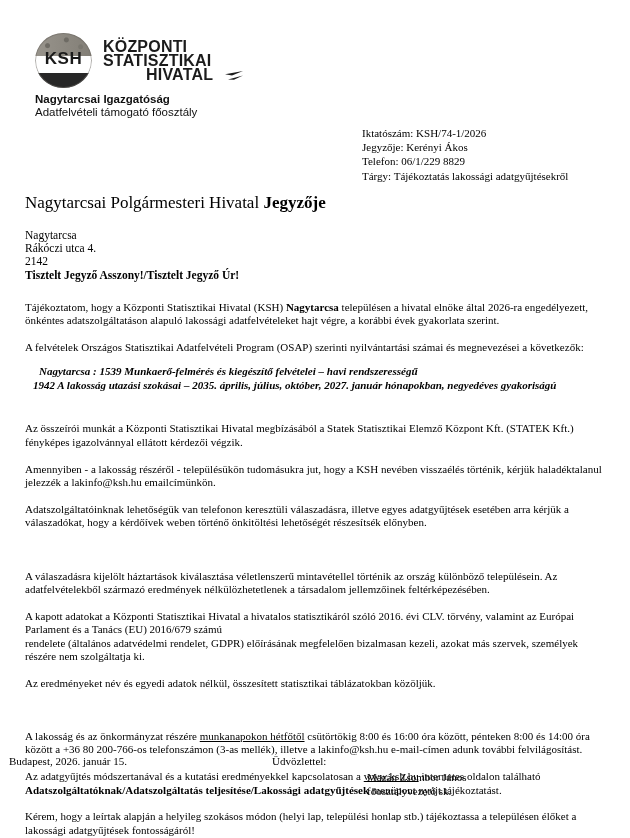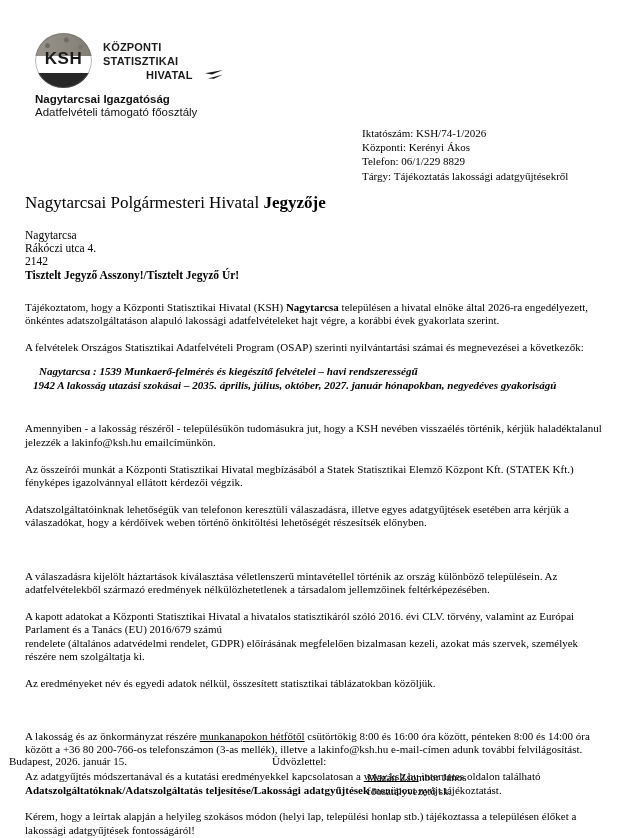--- a/index.html
+++ b/index.html
@@ -40,21 +40,21 @@
     position: absolute; bottom: 0; left: 0; right: 0; height: 27%;
     background: #272727;
   }
   .logo-acronym {
     position: absolute; top: 47%; left: 50%; transform: translate(-50%, -50%);
     font-family: "Liberation Sans", sans-serif;
     font-weight: 700; font-size: 17px; letter-spacing: .5px; color: #1a1a1a;
   }
   .logo-name {
     font-family: "Liberation Sans", sans-serif;
-    font-weight: 700; font-size: 11px; line-height: 14px;
+    font-weight: 700; font-size: 16px; line-height: 14px;
     letter-spacing: .2px; color: #1b1b1b; text-transform: uppercase;
   }
   .hivatal-line { display: flex; align-items: center; gap: 12px; padding-left: 43px; }
   .swoosh { display: inline-block; }
   .division {
     margin-top: 5px;
     font-family: "Liberation Sans", sans-serif;
     font-size: 11.5px; line-height: 13px; color: #111;
   }
   .division .dir { font-weight: 700; }
@@ -108,21 +108,21 @@
       </div>
     </div>
     <div class="division">
       <div class="dir">Nagytarcsai Igazgatóság</div>
       <div>Adatfelvételi támogató főosztály</div>
     </div>
   </div>
 
   <div class="meta-block">
     <div class="meta-line"><span>Iktatószám:</span> <span>KSH/74-1/2026</span></div>
-    <div class="meta-line"><span>Központi:</span> <span>Kerényi Ákos</span></div>
+    <div class="meta-line"><span>Jegyzője:</span> <span>Kerényi Ákos</span></div>
     <div class="meta-line"><span>Telefon:</span> <span>06/1/229 8829</span></div>
     <div class="meta-line"><span>Tárgy:</span> <span>Tájékoztatás lakossági adatgyűjtésekről</span></div>
   </div>
 
   <div class="recipient">
     <div class="recipient-title"><span>Nagytarcsai Polgármesteri Hivatal </span><span class="b">Jegyzője</span></div>
     <div class="address">
       <div>Nagytarcsa</div>
       <div>Rákóczi utca 4.</div>
       <div>2142</div>
@@ -135,22 +135,22 @@
     <div class="para"><span>Tájékoztatom, hogy a Központi Statisztikai Hivatal (KSH) </span><span class="b">Nagytarcsa</span><span> településen a hivatal elnöke által 2026-ra engedélyezett, önkéntes adatszolgáltatáson alapuló lakossági adatfelvételeket hajt végre, a korábbi évek gyakorlata szerint.</span></div>
 
     <div class="para" style="margin-bottom:11px">A felvételek Országos Statisztikai Adatfelvételi Program (OSAP) szerinti nyilvántartási számai és megnevezései a következők:</div>
 
     <div class="surveys">
       <div class="survey-line">Nagytarcsa : 1539 Munkaerő-felmérés és kiegészítő felvételei – havi rendszerességű</div>
       <div class="survey-line">1942 A lakosság utazási szokásai – 2035. április, július, október, 2027. január hónapokban, negyedéves gyakoriságú</div>
     </div>
 
     <div class="para">
+      <div class="line">Az összeírói munkát a Központi Statisztikai Hivatal megbízásából a Statek Statisztikai Elemző Központ Kft. (STATEK Kft.) fényképes igazolvánnyal ellátott kérdezői végzik.</div>
       <div class="line">Amennyiben - a lakosság részéről - településükön tudomásukra jut, hogy a KSH nevében visszaélés történik, kérjük haladéktalanul jelezzék a lakinfo@ksh.hu emailcímünkön.</div>
-      <div class="line">Az összeírói munkát a Központi Statisztikai Hivatal megbízásából a Statek Statisztikai Elemző Központ Kft. (STATEK Kft.) fényképes igazolvánnyal ellátott kérdezői végzik.</div>
       <div class="line">Adatszolgáltatóinknak lehetőségük van telefonon keresztüli válaszadásra, illetve egyes adatgyűjtések esetében arra kérjük a válaszadókat, hogy a kérdőívek weben történő önkitöltési lehetőségét részesítsék előnyben.</div>
     </div>
 
     <div class="para">
       <div class="line">A válaszadásra kijelölt háztartások kiválasztása véletlenszerű mintavétellel történik az ország különböző településein. Az adatfelvételekből származó eredmények nélkülözhetetlenek a társadalom jellemzőinek feltérképezésében.</div>
       <div class="line">A kapott adatokat a Központi Statisztikai Hivatal a hivatalos statisztikáról szóló 2016. évi CLV. törvény, valamint az Európai Parlament és a Tanács (EU) 2016/679 számú
 rendelete (általános adatvédelmi rendelet, GDPR) előírásának megfelelően bizalmasan kezeli, azokat más szervek, személyek részére nem szolgáltatja ki.</div>
       <div class="line">Az eredményeket név és egyedi adatok nélkül, összesített statisztikai táblázatokban közöljük.</div>
     </div>
 

